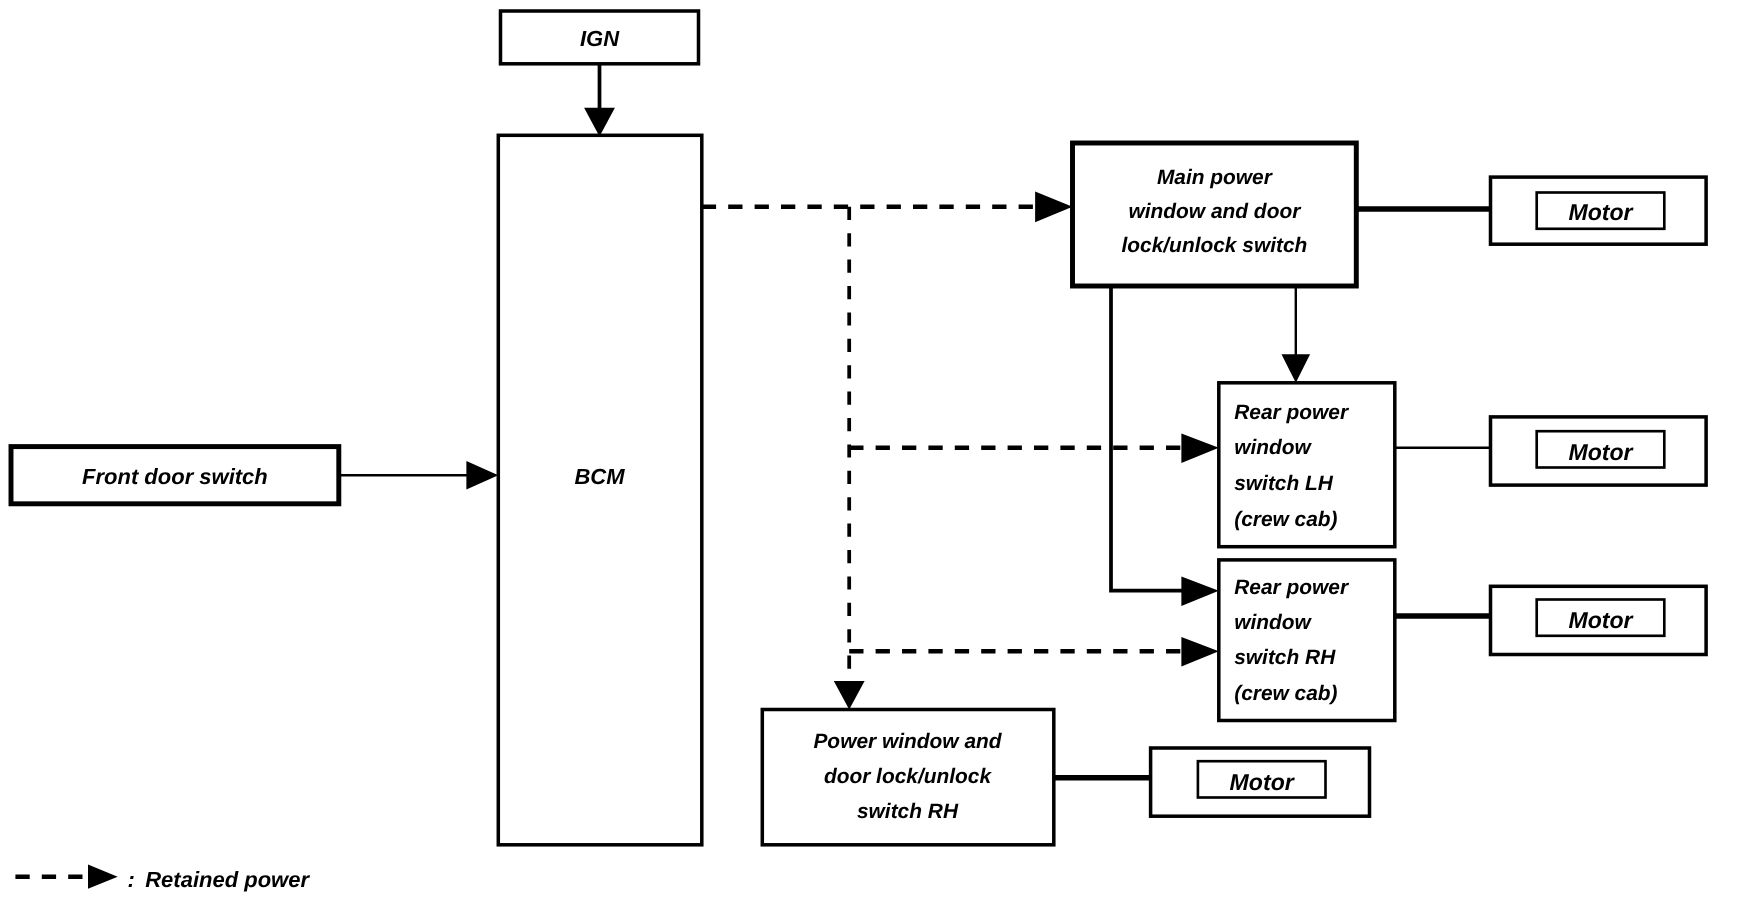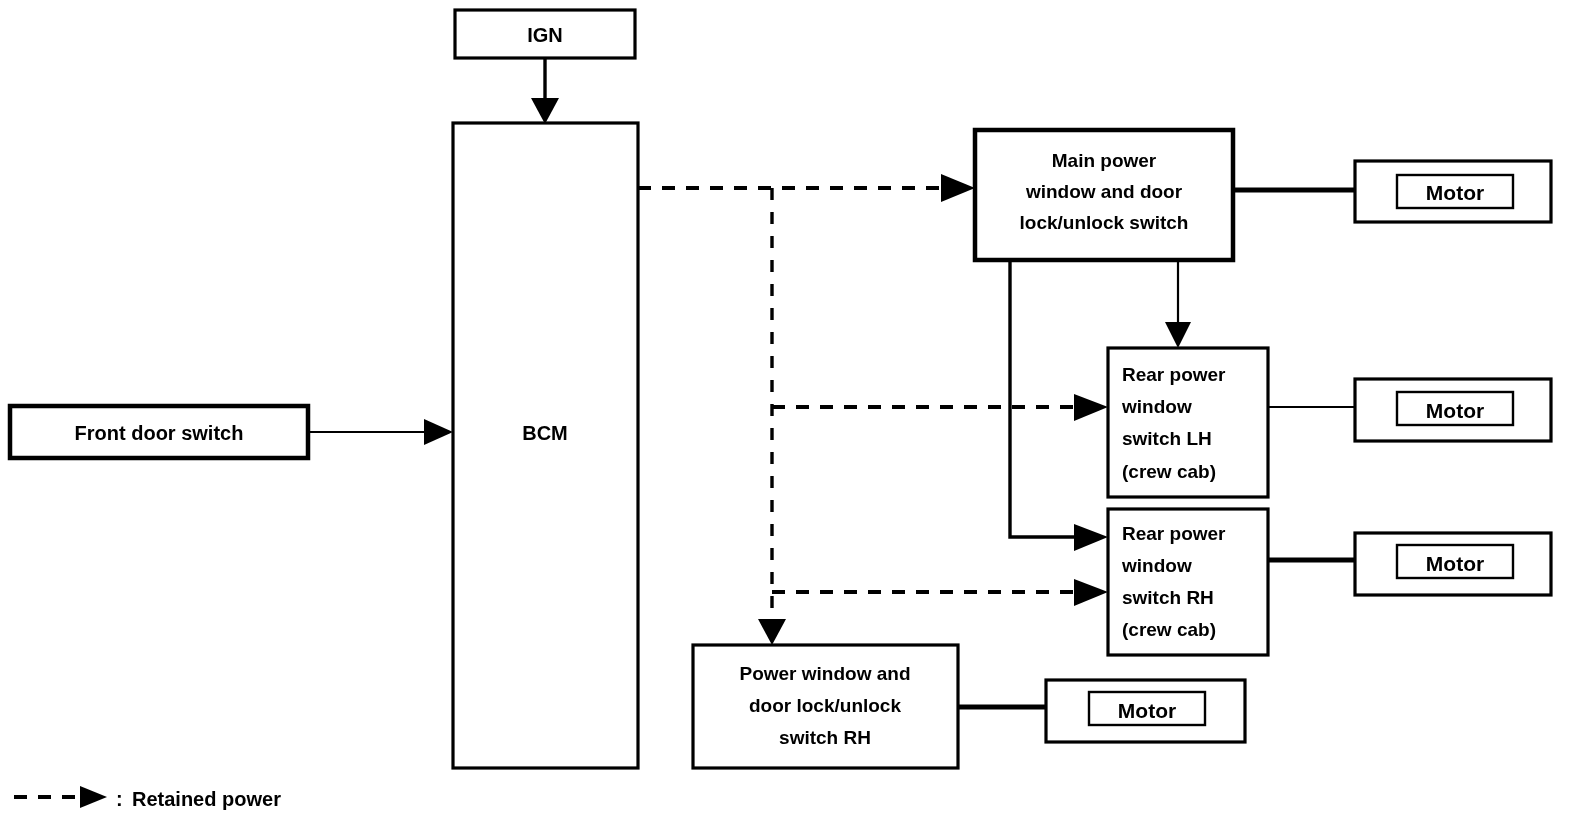--- a/index.html
+++ b/index.html
@@ -10,20 +10,21 @@
   body {
     width: 1584px;
     height: 828px;
     font-family: "Liberation Sans", sans-serif;
     overflow: hidden;
   }
   #diagram-root {
     position: relative;
     width: 1584px;
     height: 616px;
+    font-style: italic;
   }
   svg.diagram {
     display: block;
     width: 1584px;
     height: 828px;
   }
   .blk {
     fill: #ffffff;
     stroke: #000000;
   }

